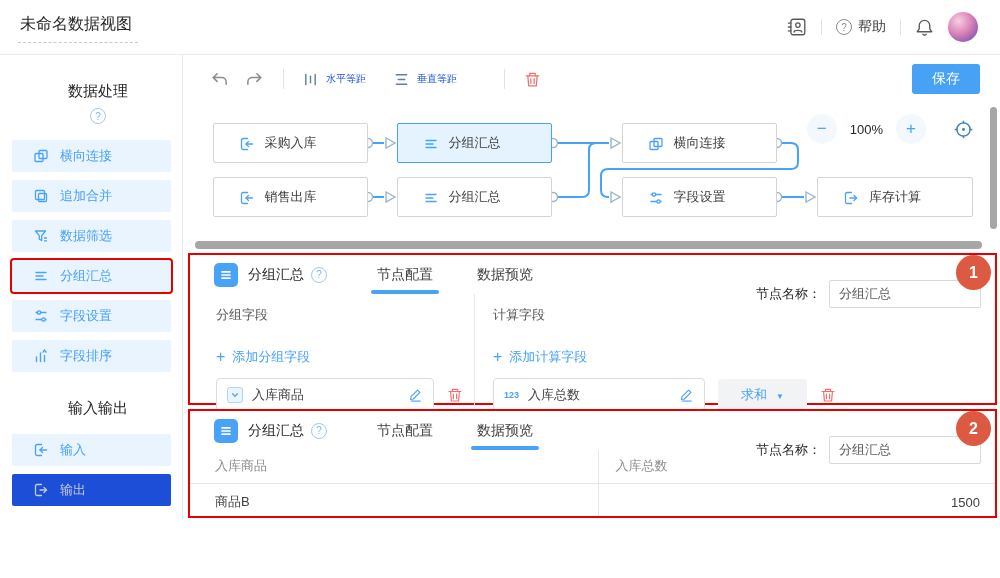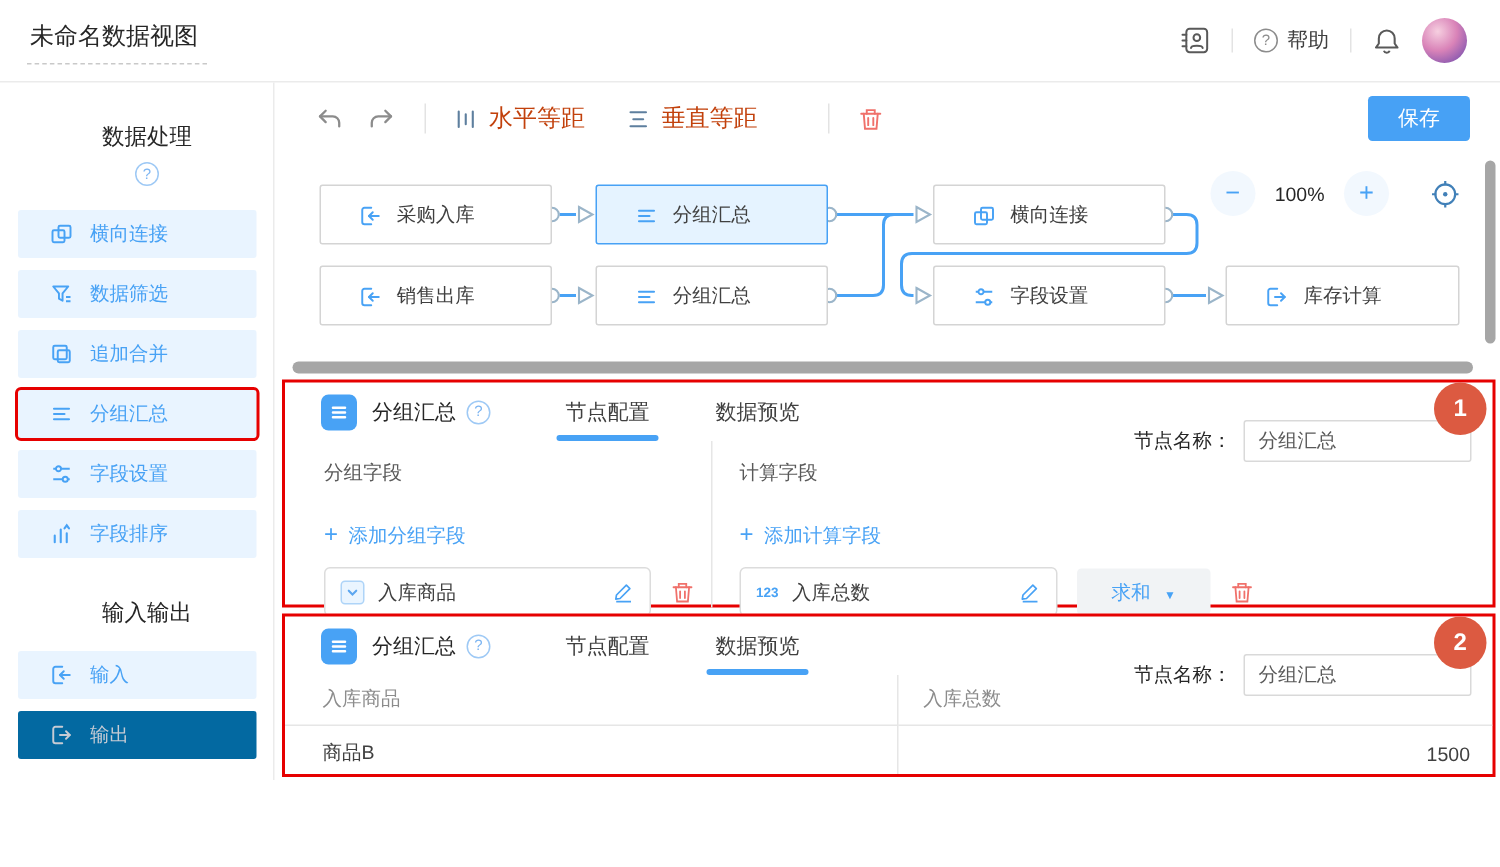--- a/index.html
+++ b/index.html
@@ -25,31 +25,31 @@
 
   .content { flex:1; display:flex; min-height:0; }
 
   
   .sidebar { width:183px; flex:0 0 183px; border-right:1px solid #ebebeb; overflow:hidden; }
   .side-h { font-size:15px; color:#262626; margin:27px 0 16px 14px; display:flex; align-items:center; gap:7px;flex-direction:column; }
   .sitem { width:159px; height:32px; margin:0 0 8px 12px; background:#e9f4ff; border-radius:2px;
     color:#48a2f5; font-size:13px; display:flex; align-items:center; gap:11px; padding-left:21px; cursor:pointer; }
   .sitem .sic { display:flex; width:16px; }
   .sitem.sel { outline:2px solid #e60000; }
-  .sitem.dis { background:#0369a1; color:#c6cbd4; cursor:default; }
+  .sitem.dis { background:#1d4ed8; color:#c6cbd4; cursor:default; }
 
   
   .main { flex:1; display:flex; flex-direction:column; min-width:0; }
   .toolbar { height:48px; flex:0 0 48px; display:flex; align-items:center; padding:0 20px 0 27px; }
   .tbtn { background:none; border:none; color:#8c8c8c; display:flex; align-items:center; cursor:pointer; padding:0; }
   .tbtn + .tbtn { margin-left:16px; }
   .tdiv { width:1px; height:20px; background:#e3e3e3; margin:0 19px; }
   .tgroup { display:flex; align-items:center; gap:8px; margin-right:28px; cursor:pointer; }
   .tgroup .gic { color:#5e7f9e; display:flex; }
-  .tgroup .glabel { font-size:16px; color:#c2410c; }
+  .tgroup .glabel { font-size:10px; color:#1d4ed8; }
   .trash { color:#f0716b; display:flex; cursor:pointer; background:none; border:none; padding:0; }
   .save-btn { margin-left:auto; width:68px; height:30px; background:#47a1f5; color:#fff; border:none;
     border-radius:3px; font-size:14px; cursor:pointer; font-family:inherit; }
 
   
   .canvas { position:relative; height:137px; flex:0 0 137px; }
   .wires { position:absolute; left:0; top:0; }
   .node { position:absolute; width:155px; height:40px; background:#fff; border:1px solid #d4d4d4;
     border-radius:2px; display:flex; align-items:center; justify-content:center; font-size:13px;
     color:#404040; cursor:pointer; }
@@ -159,35 +159,35 @@
         <span class="sic">
           <svg width="16" height="16" viewBox="0 0 16 16" fill="none" stroke="currentColor" stroke-width="1.3">
               <rect x="2" y="5.5" width="8" height="8" rx="1"></rect>
               <rect x="6" y="2.5" width="8" height="8" rx="1"></rect>
             </svg>
         </span>
           <span>横向连接</span>
       </div>
       <div class="sitem">
         <span class="sic">
+          <svg width="16" height="16" viewBox="0 0 16 16" fill="none" stroke="currentColor" stroke-width="1.3">
+              <rect x="2.5" y="2.5" width="9" height="9" rx="1"></rect>
+              <rect x="5.5" y="5.5" width="8" height="8" rx="1"></rect>
+            </svg>
+        </span>
+          <span>追加合并</span>
+      </div>
+      <div class="sitem">
+        <span class="sic">
           <svg width="16" height="16" viewBox="0 0 16 16" fill="none" stroke="currentColor" stroke-width="1.3" stroke-linejoin="round">
               <path d="M2.5 3h10l-3.8 4.6v4.9l-2.4-1.4V7.6Z"></path>
               <path d="M11 10h3M11 12.8h3"></path>
             </svg>
         </span>
           <span>数据筛选</span>
-      </div>
-      <div class="sitem">
-        <span class="sic">
-          <svg width="16" height="16" viewBox="0 0 16 16" fill="none" stroke="currentColor" stroke-width="1.3">
-              <rect x="2.5" y="2.5" width="9" height="9" rx="1"></rect>
-              <rect x="5.5" y="5.5" width="8" height="8" rx="1"></rect>
-            </svg>
-        </span>
-          <span>追加合并</span>
       </div>
       <div class="sitem sel">
         <span class="sic">
           <svg width="16" height="16" viewBox="0 0 16 16" fill="none" stroke="currentColor" stroke-width="1.4" stroke-linecap="round">
               <path d="M3 4.5h10M3 8h7M3 11.5h10"></path>
             </svg>
         </span>
           <span>分组汇总</span>
       </div>
       <div class="sitem">

